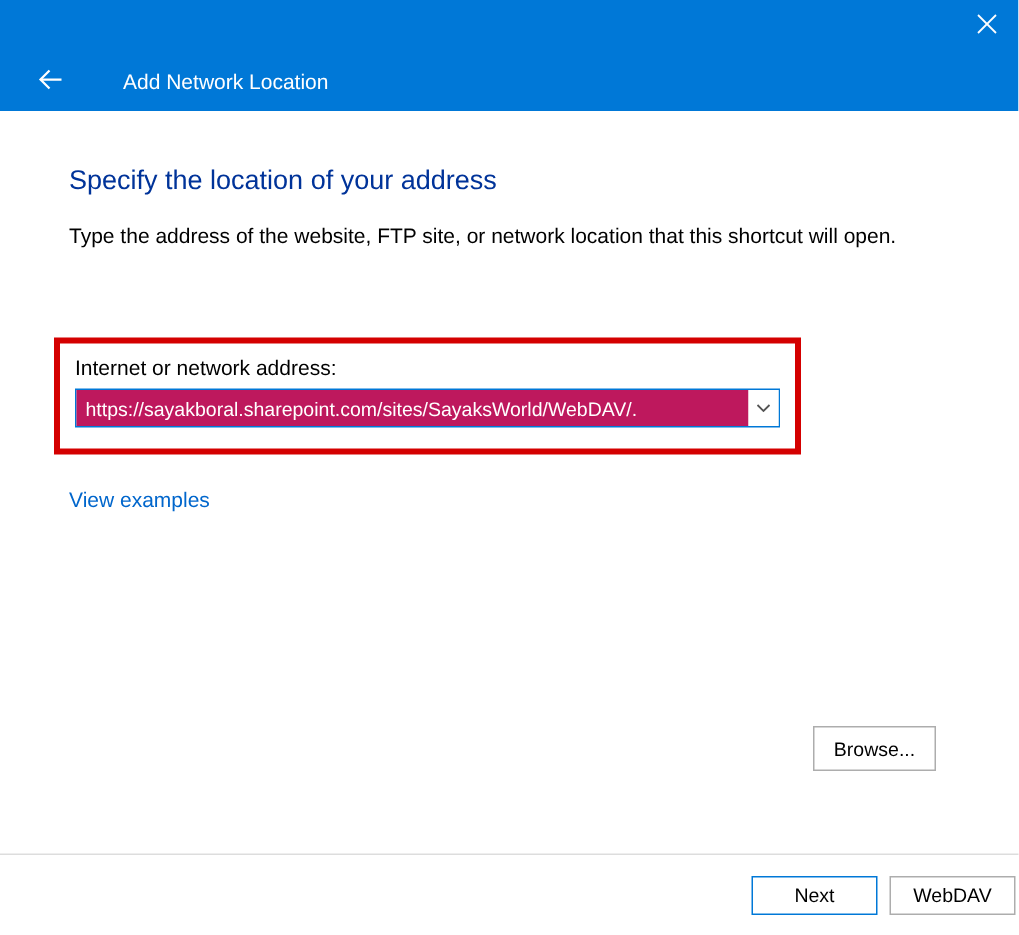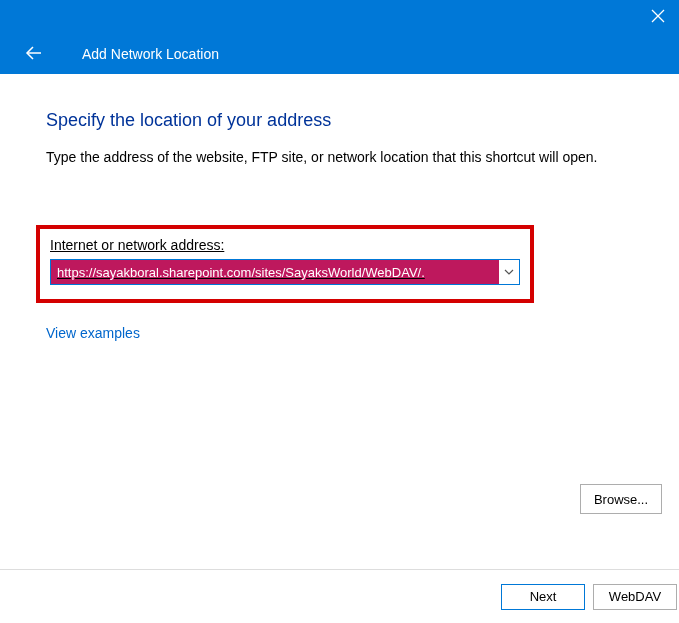--- a/index.html
+++ b/index.html
@@ -55,21 +55,20 @@
     .subtext {
       font-size: 14px;
       color: #000;
       margin-bottom: 60px;
     }
     .highlight-box {
       border: 4px solid #d40000;
       padding: 8px 10px 14px 10px;
       position: relative;
       width: 498px;
-      text-decoration: underline;
     }
     .field-label {
       font-size: 14px;
       color: #000;
       margin-bottom: 6px;
     }
     .combo {
       display: flex;
       align-items: center;
       border: 1px solid #0078d7;
@@ -102,21 +101,21 @@
     }
     .chev {
       width: 10px;
       height: 6px;
       stroke: #555;
       stroke-width: 1.2;
       fill: none;
     }
     .browse-btn {
       position: absolute;
-      left: 580px;
+      left: 542px;
       top: 259px;
       width: 82px;
       height: 30px;
       background: #fff;
       border: 1px solid #adadad;
       font-family: inherit;
       font-size: 13px;
       cursor: pointer;
     }
     .view-examples {

